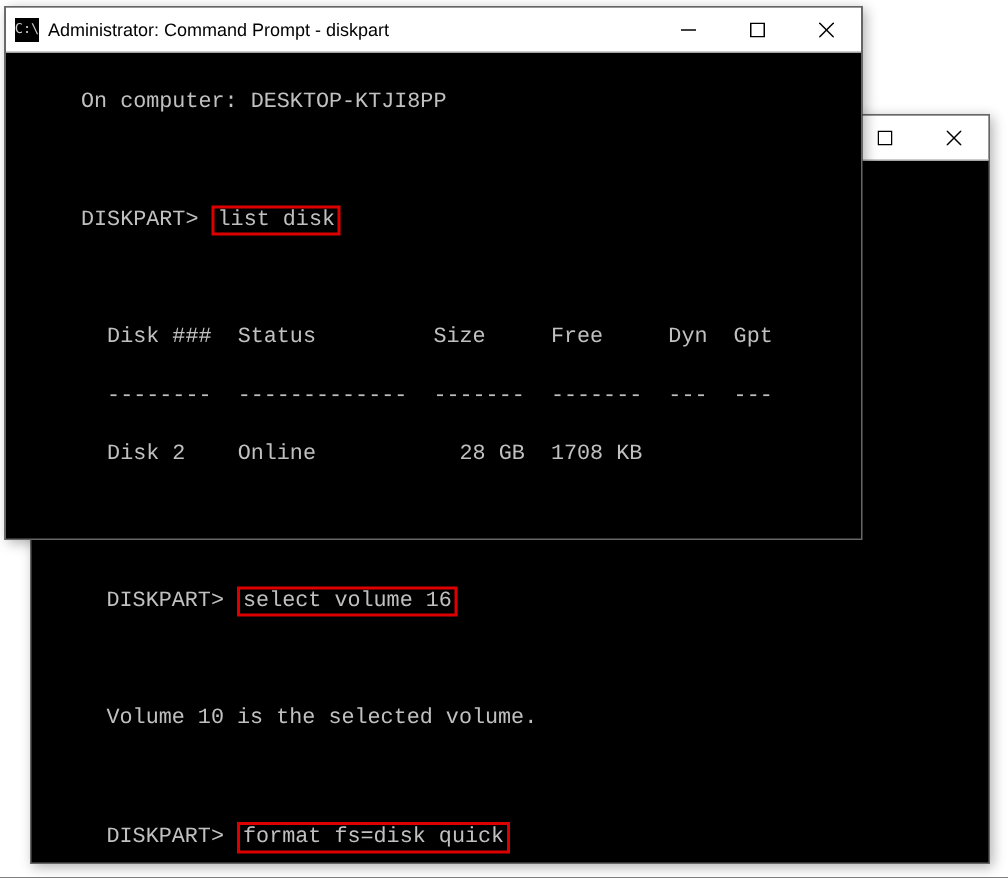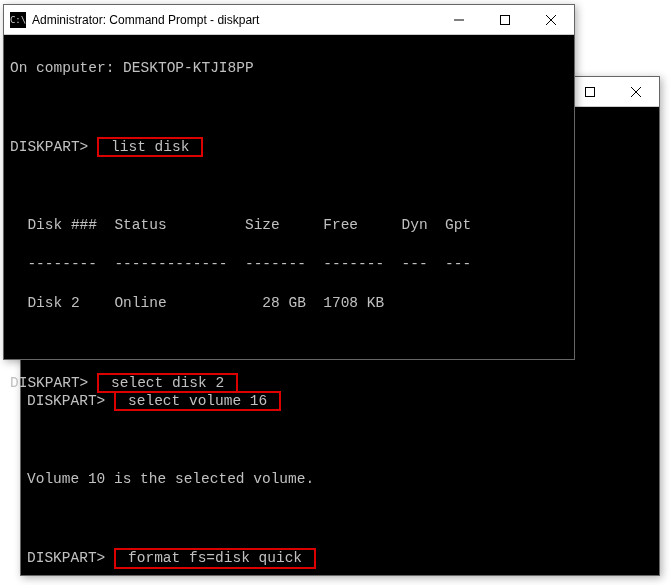--- a/index.html
+++ b/index.html
@@ -58,41 +58,41 @@
   .terminal {
     padding: 4px 6px;
     color: #c0c0c0;
     font-size: 14.5px;
     line-height: 1.35;
     white-space: pre;
     font-family: "Consolas", "NSimSun", "SimSun", "Courier New", monospace;
   }
   .hl {
     border: 2px solid #d00;
-    padding: 0 12px;
+    padding: 0 2px;
     display: inline-block;
     line-height: 1.15;
   }
   
   .win-back {
     left: 20px;
     top: 76px;
     width: 640px;
     height: 500px;
   }
   .win-back .terminal { padding-top: 264px; }
   
   .win-front {
     left: 3px;
     top: 4px;
     width: 572px;
     height: 356px;
     z-index: 2;
   }
-  .row { display: block; }
+  .row { display: block; margin-left: 44px; }
 </style>
 </head>
 <body>
 
 <div class="window win-back">
   <div class="titlebar">
     <span class="title"></span>
     <div class="winbtns">
       <div class="winbtn">
           <svg viewBox="0 0 10 10">
@@ -152,21 +152,20 @@
   </div>
   <div class="terminal">
 <span class="row">On computer: DESKTOP-KTJI8PP</span>
 <span class="row"> </span>
 <span class="row"><span>DISKPART&gt;</span> <span class="hl">list disk</span></span>
 <span class="row"> </span>
 <span class="row">  Disk ###  Status         Size     Free     Dyn  Gpt</span>
 <span class="row">  --------  -------------  -------  -------  ---  ---</span>
 <span class="row">  Disk 2    Online           28 GB  1708 KB</span>
 <span class="row"> </span>
-<span class="row"><span>DISKPART&gt;</span> <span class="hl">select disk 2</span></span>
 <span class="row"> </span>
 <span class="row"> </span>
 
 
 
 
   </div>
 </div>
 
 </body></html>

